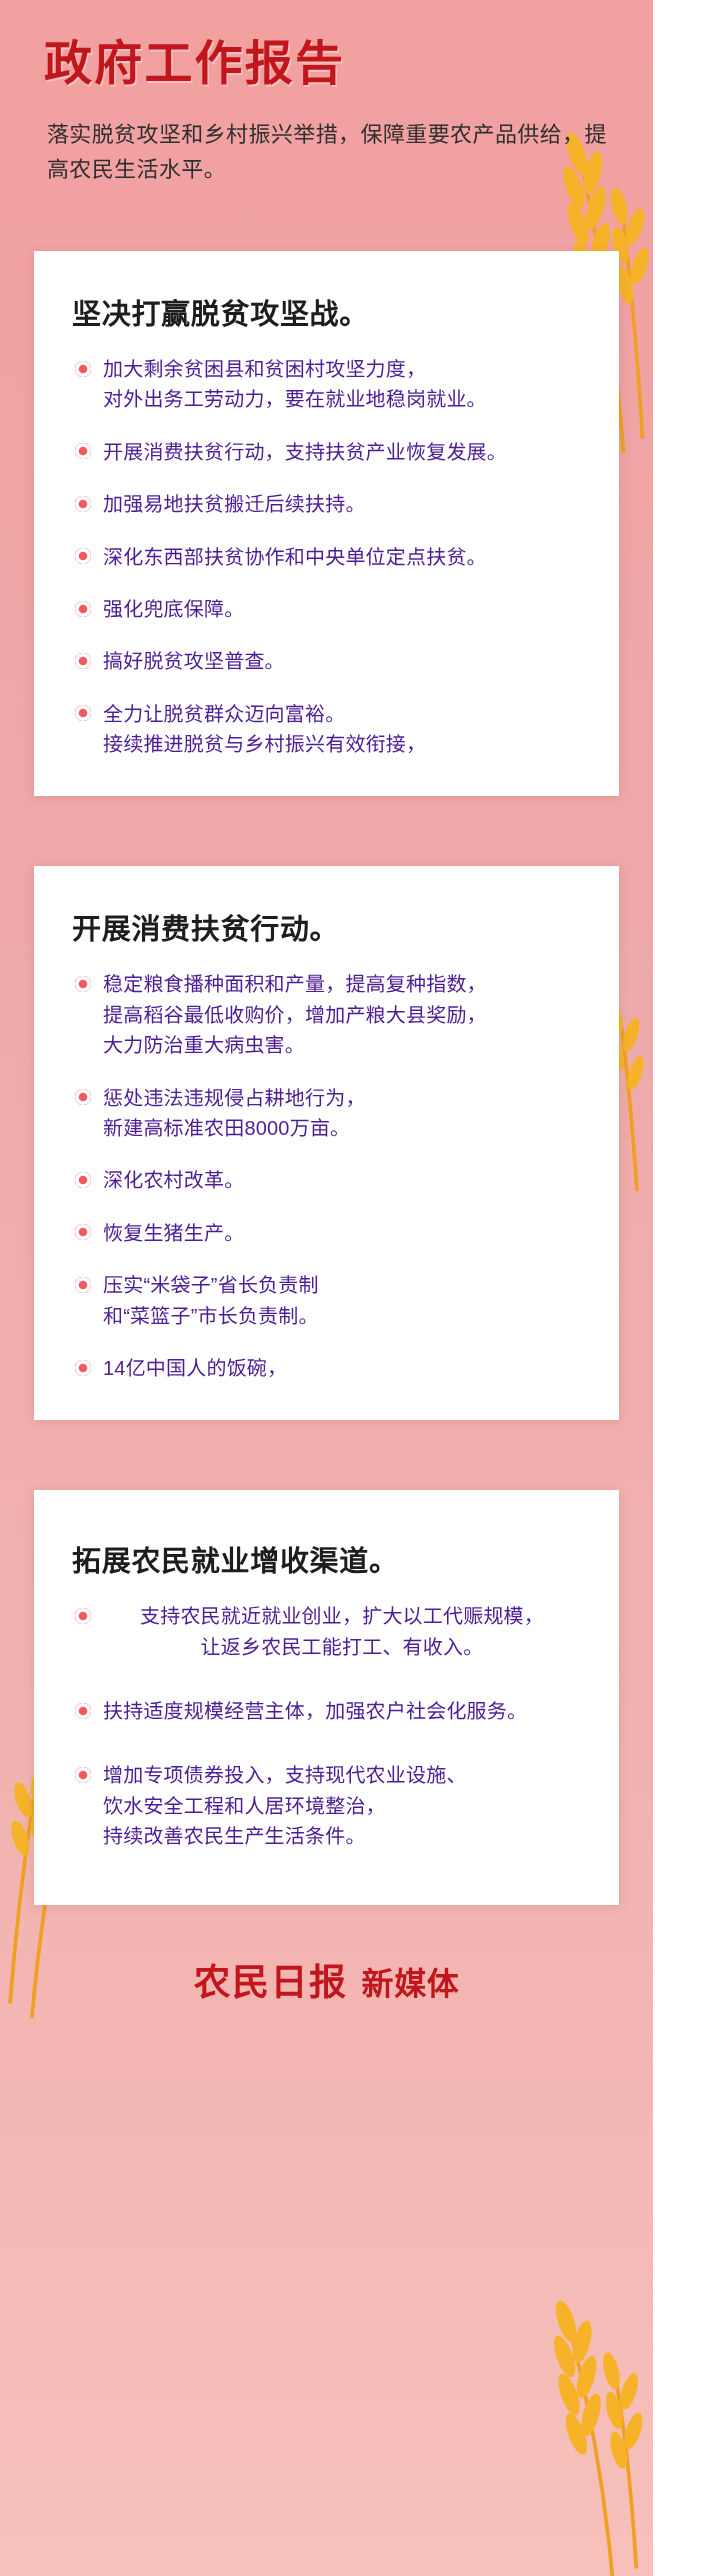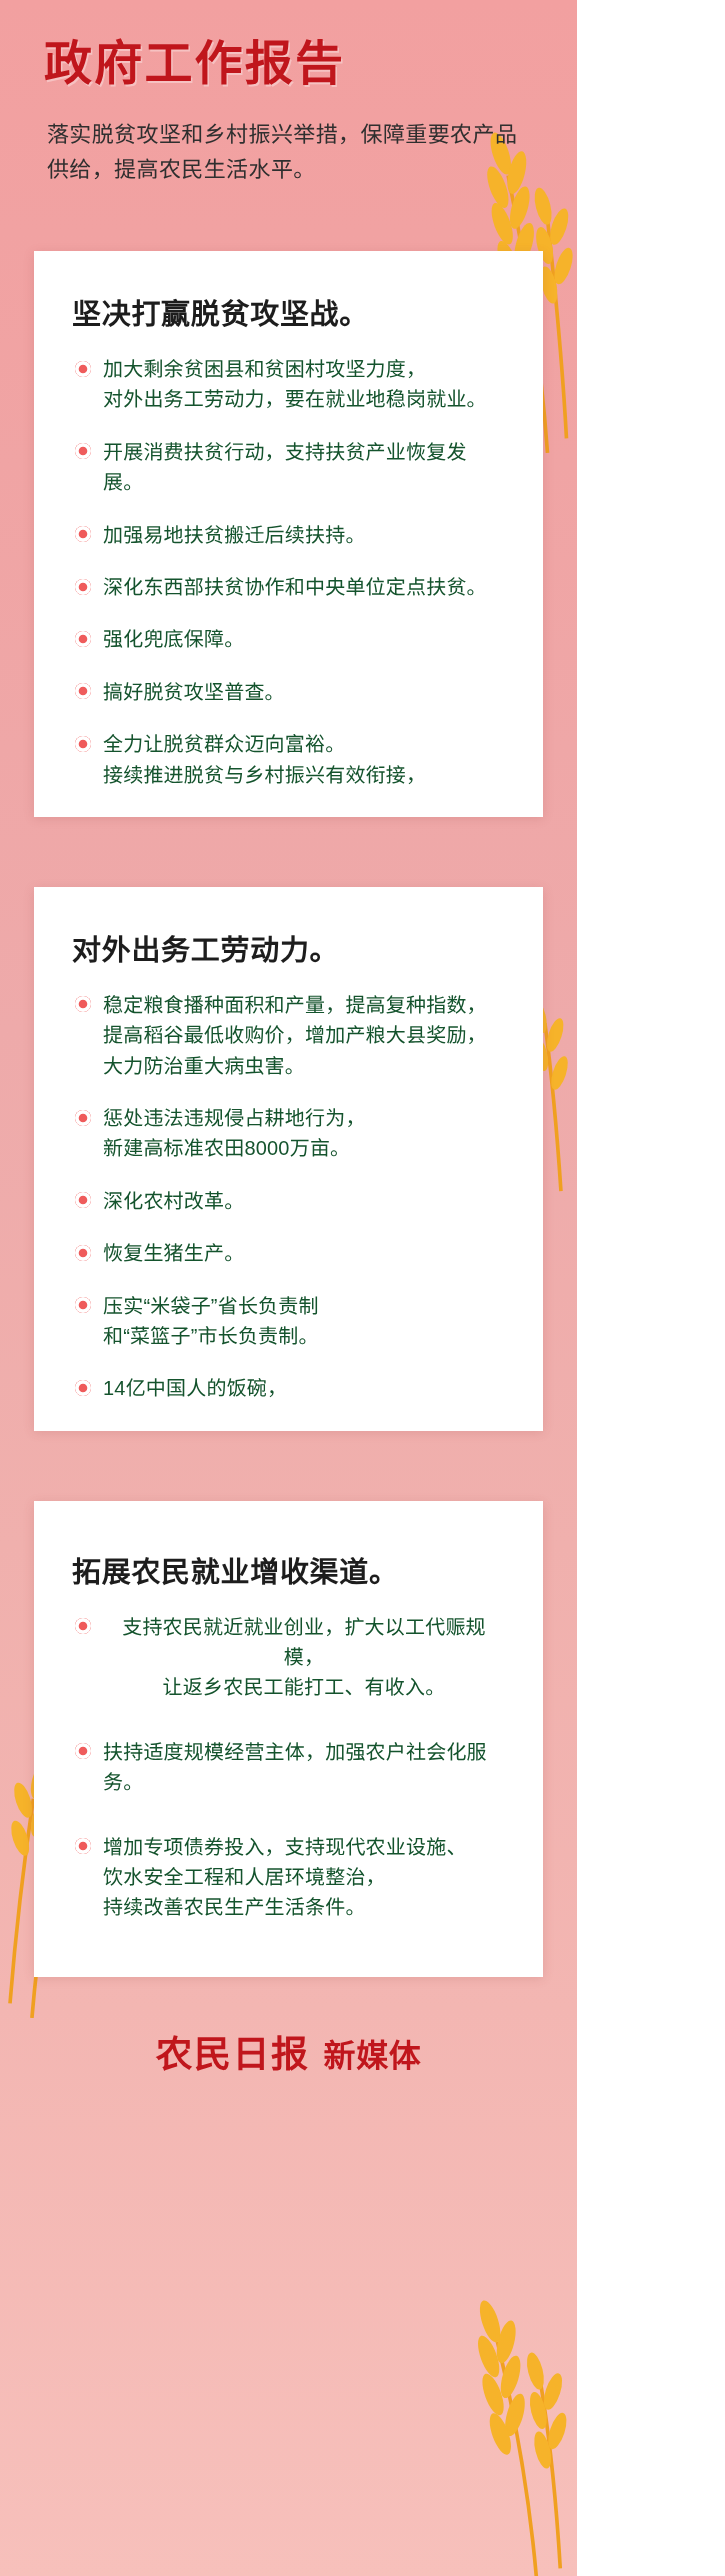--- a/index.html
+++ b/index.html
@@ -6,21 +6,21 @@
     margin: 0;
     padding: 0;
   }
   body {
     width: 725px;
     font-family: "Liberation Sans", "DejaVu Sans", sans-serif;
     background: #ffffff;
   }
   #poster {
     position: relative;
-    width: 577px;
+    width: 653px;
     height: 2576px;
     overflow: hidden;
     background: linear-gradient(180deg, #f2a0a0 0%, #f0a4a4 18%, #eeaaaa 40%, #f0b0ad 60%, #f3b6b2 78%, #f7c0bb 100%);
   }
   
   .wheat {
     position: absolute;
     pointer-events: none;
   }
   .wheat svg { display: block; }
@@ -61,21 +61,21 @@
     letter-spacing: 0.4px;
     max-width: 643px;
   }
 
   
   .card {
     position: relative;
     z-index: 4;
     background: #ffffff;
     margin: 0 34px;
-    padding: 39px 38px 24px 38px;
+    padding: 39px 38px 34px 38px;
     box-shadow: 0 2.2px 10.2px rgba(150, 60, 60, 0.18);
   }
   .card-title {
     font-size: 29px;
     font-weight: bold;
     color: #1d1d1d;
     letter-spacing: 0.7px;
     margin: 0 0 22px 0;
   }
   .card-title .dot-after {
@@ -85,21 +85,21 @@
     list-style: none;
     margin: 0;
     padding: 0;
   }
   ul.points > li {
     position: relative;
     padding-left: 31px;
     margin-bottom: 22px;
     font-size: 20px;
     line-height: 1.52;
-    color: #14532d;
+    color: #4c1d95;
     letter-spacing: 0.2px;
   }
   ul.points > li:last-child { margin-bottom: 2.9px; }
   .bullet {
     position: absolute;
     left: 2.9px;
     top: 6.6px;
     width: 16px;
     height: 16px;
     border-radius: 50%;
@@ -270,21 +270,21 @@
         <span class="bullet"></span>
         <span class="li-line">全力让脱贫群众迈向富裕。</span>
         <span class="li-line">接续推进脱贫与乡村振兴有效衔接，</span>
       </li>
     </ul>
   </div>
 
   <div class="card-gap big"></div>
 
   <div class="card">
-    <div class="card-title"><span>对外出务工劳动力</span><span class="dot-after">。</span></div>
+    <div class="card-title"><span>开展消费扶贫行动</span><span class="dot-after">。</span></div>
     <ul class="points">
       <li>
         <span class="bullet"></span>
         <span class="li-line">稳定粮食播种面积和产量，提高复种指数，</span>
         <span class="li-line">提高稻谷最低收购价，增加产粮大县奖励，</span>
         <span class="li-line">大力防治重大病虫害。</span>
       </li>
       <li>
         <span class="bullet"></span>
         <span class="li-line">惩处违法违规侵占耕地行为，</span>

